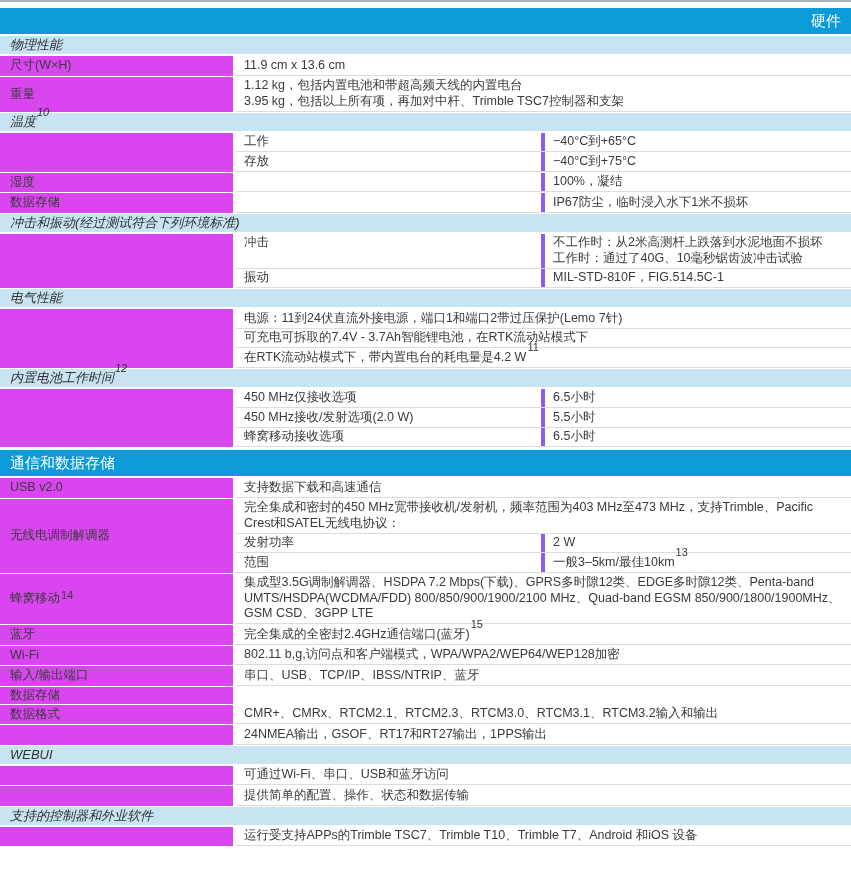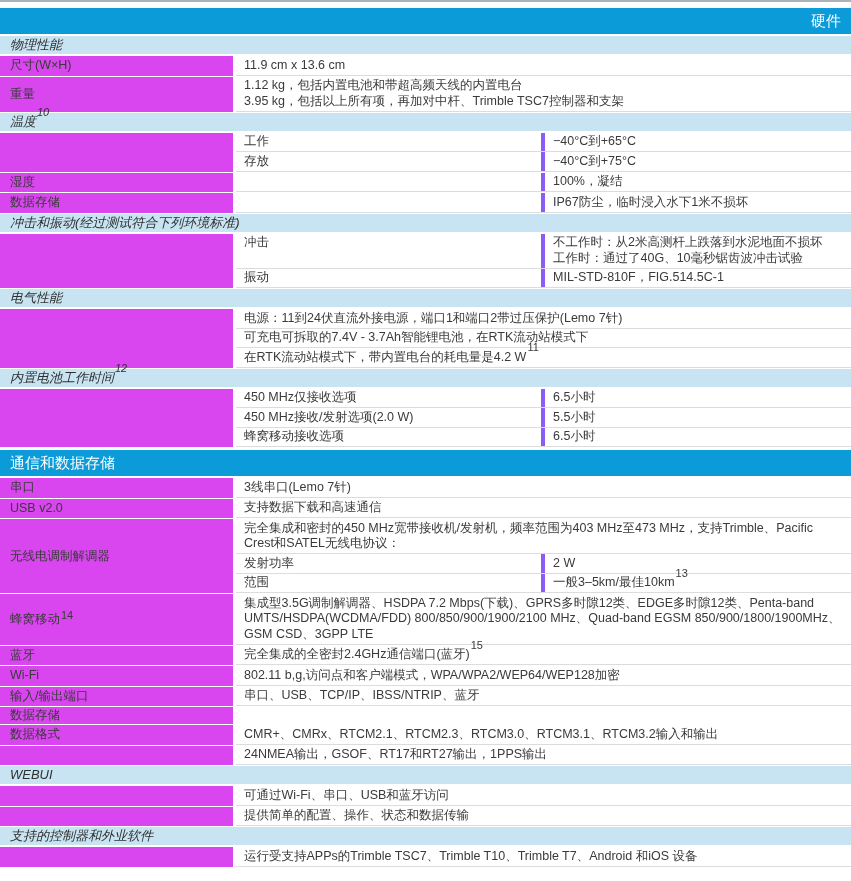--- a/index.html
+++ b/index.html
@@ -158,30 +158,20 @@
           </div>
           <div class="row">
             <div class="cell cell-mid"><span>蜂窝移动接收选项</span></div>
             <div class="cell cell-val"><span>6.5小时</span></div>
           </div>
         </div>
       </div>
       <div class="band"><span>通信和数据存储</span></div>
       <div class="group">
         <div class="label-cell">
-          <span>串口</span>
-        </div>
-        <div class="content">
-          <div class="row">
-            <div class="cell cell-full"><span>3线串口(Lemo 7针)</span></div>
-          </div>
-        </div>
-      </div>
-      <div class="group">
-        <div class="label-cell">
           <span>USB v2.0</span>
         </div>
         <div class="content">
           <div class="row">
             <div class="cell cell-full"><span>支持数据下载和高速通信</span></div>
           </div>
         </div>
       </div>
       <div class="group">
         <div class="label-cell">

